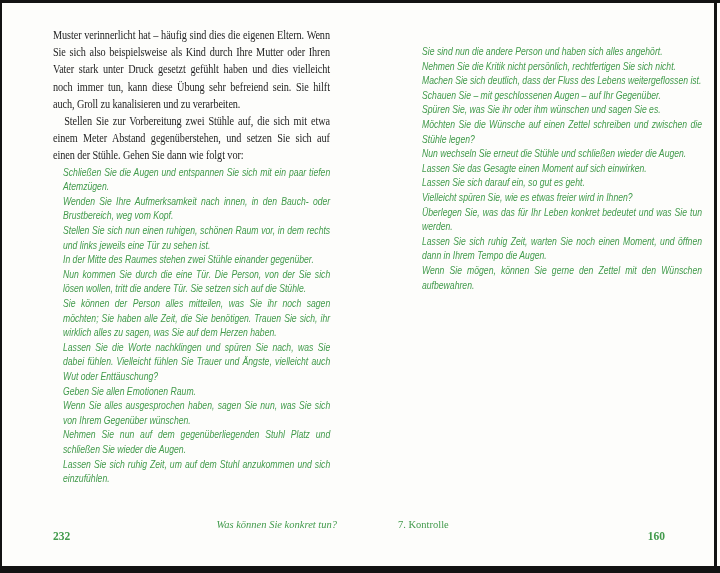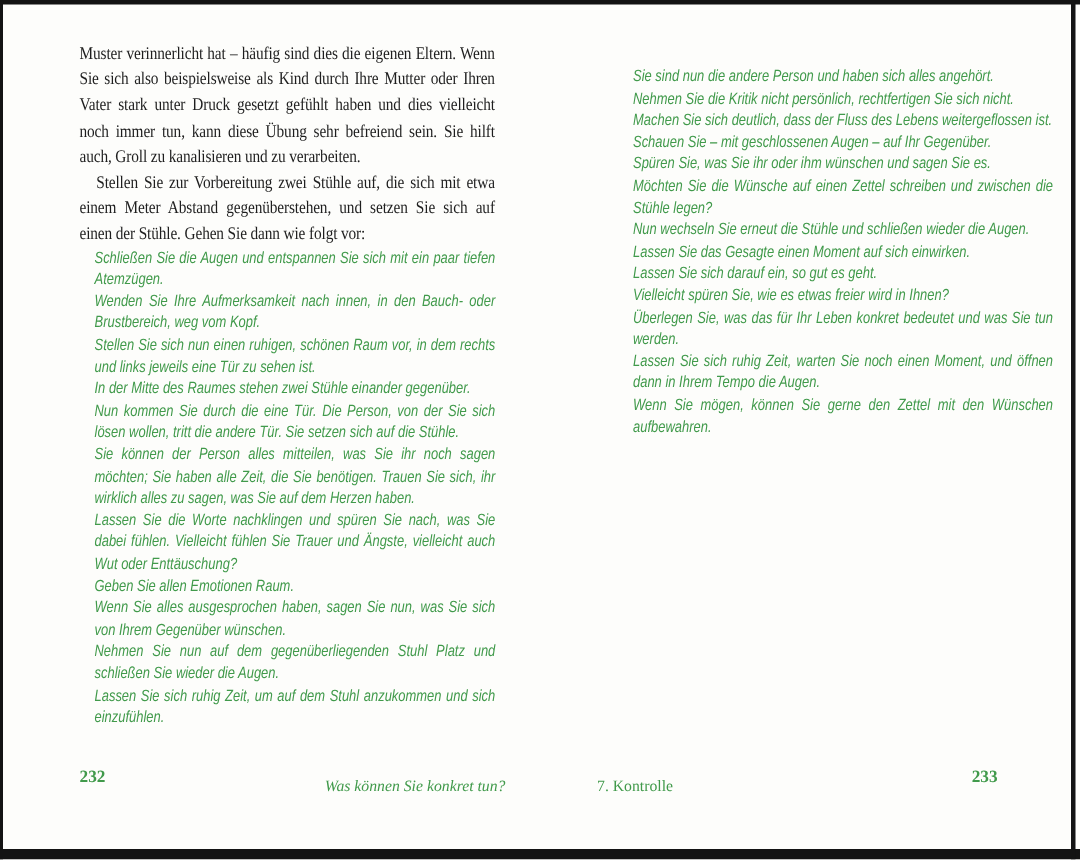--- a/index.html
+++ b/index.html
@@ -46,21 +46,21 @@
     color: var(--green);
     font-size: 10.8px;
     line-height: 14.6px;
     text-align: justify;
   }
   #left-instructions  { width: 334px; margin-left: 10px; margin-top: 0; }
   #right-instructions { width: 350px; }
   .instructions p { margin: 0; }
 
   .folio {
-    position: absolute; top: 512px;
+    position: absolute; top: 530px;
     color: var(--green);
     font-weight: bold;
     font-size: 11.5px;
   }
   #folio-left  { left: 53px; }
   #folio-right { left: 620px; width: 45px; text-align: right; }
 
   .running-title {
     position: absolute; top: 519px;
     color: var(--green);
@@ -112,13 +112,13 @@
       <p>Vielleicht spüren Sie, wie es etwas freier wird in Ihnen?</p>
       <p>Überlegen Sie, was das für Ihr Leben konkret bedeutet und was Sie tun werden.</p>
       <p>Lassen Sie sich ruhig Zeit, warten Sie noch einen Moment, und öffnen dann in Ihrem Tempo die Augen.</p>
       <p>Wenn Sie mögen, können Sie gerne den Zettel mit den Wünschen aufbewahren.</p>
     </div>
 </div>
 
 <div class="folio" id="folio-left">232</div>
 <div class="running-title" id="running-left">Was können Sie konkret tun?</div>
 <div class="running-title" id="running-right">7. Kontrolle</div>
-<div class="folio" id="folio-right">233</div>
+<div class="folio" id="folio-right">160</div>
 
 </body></html>

